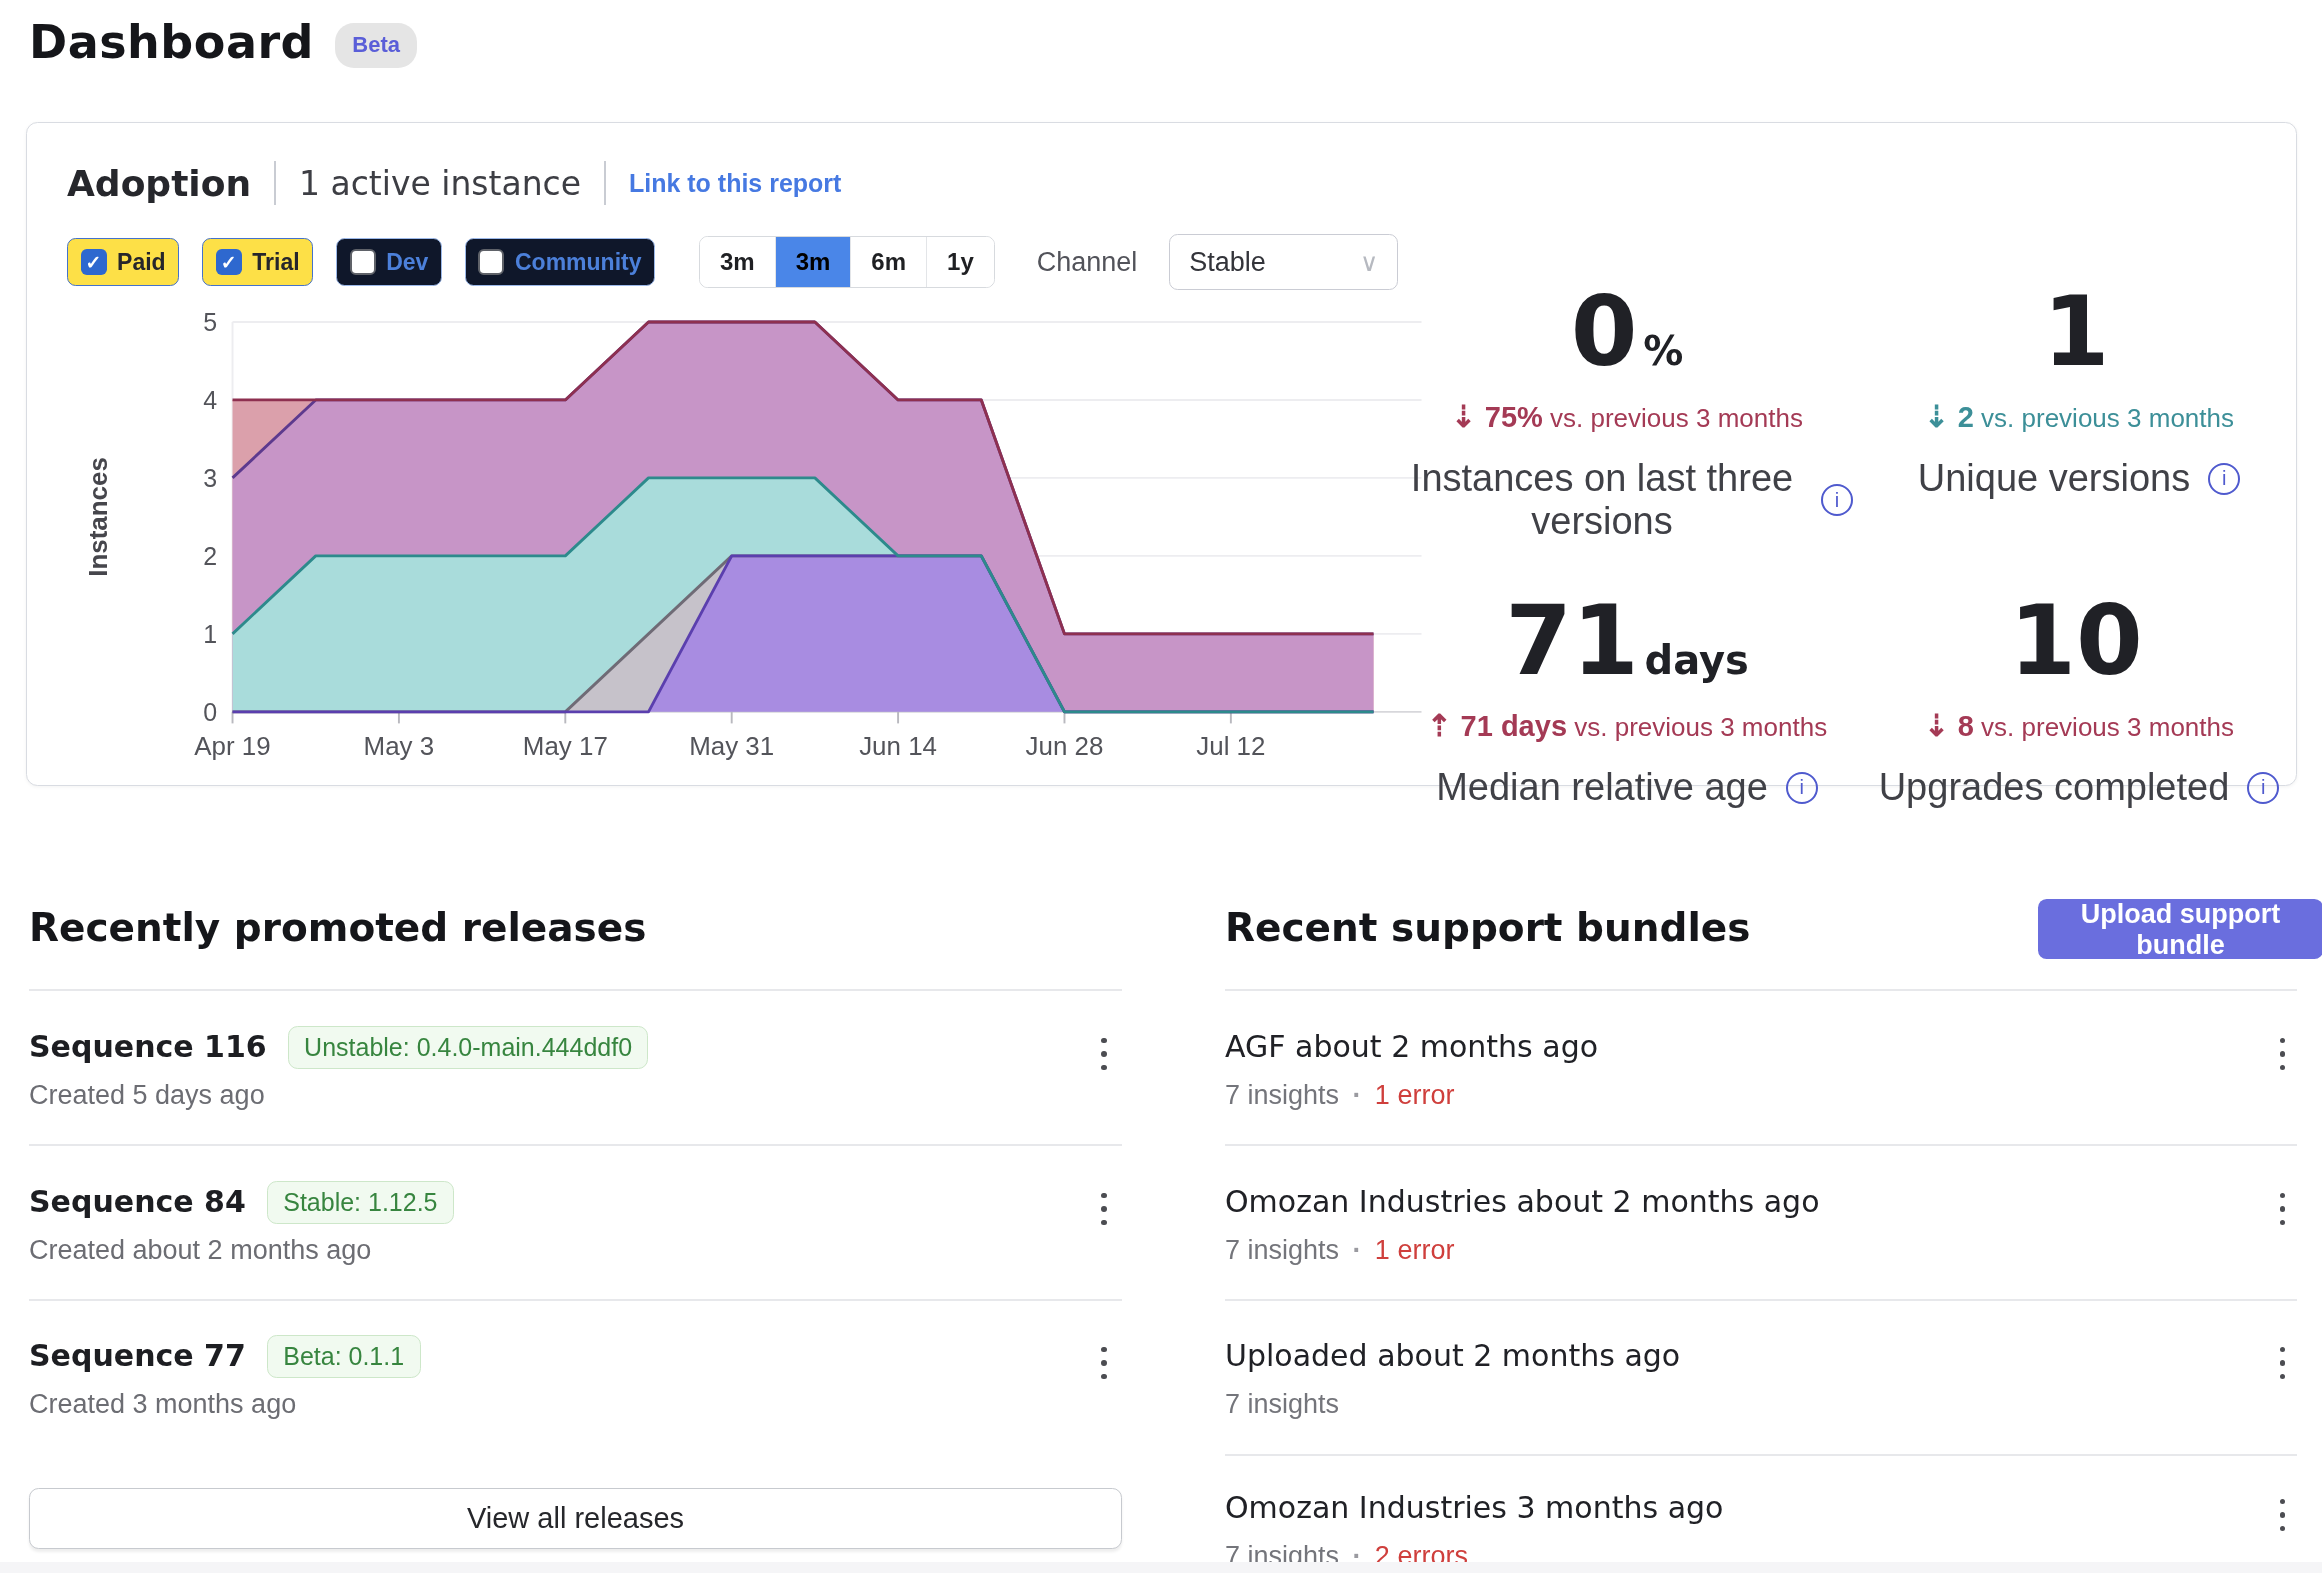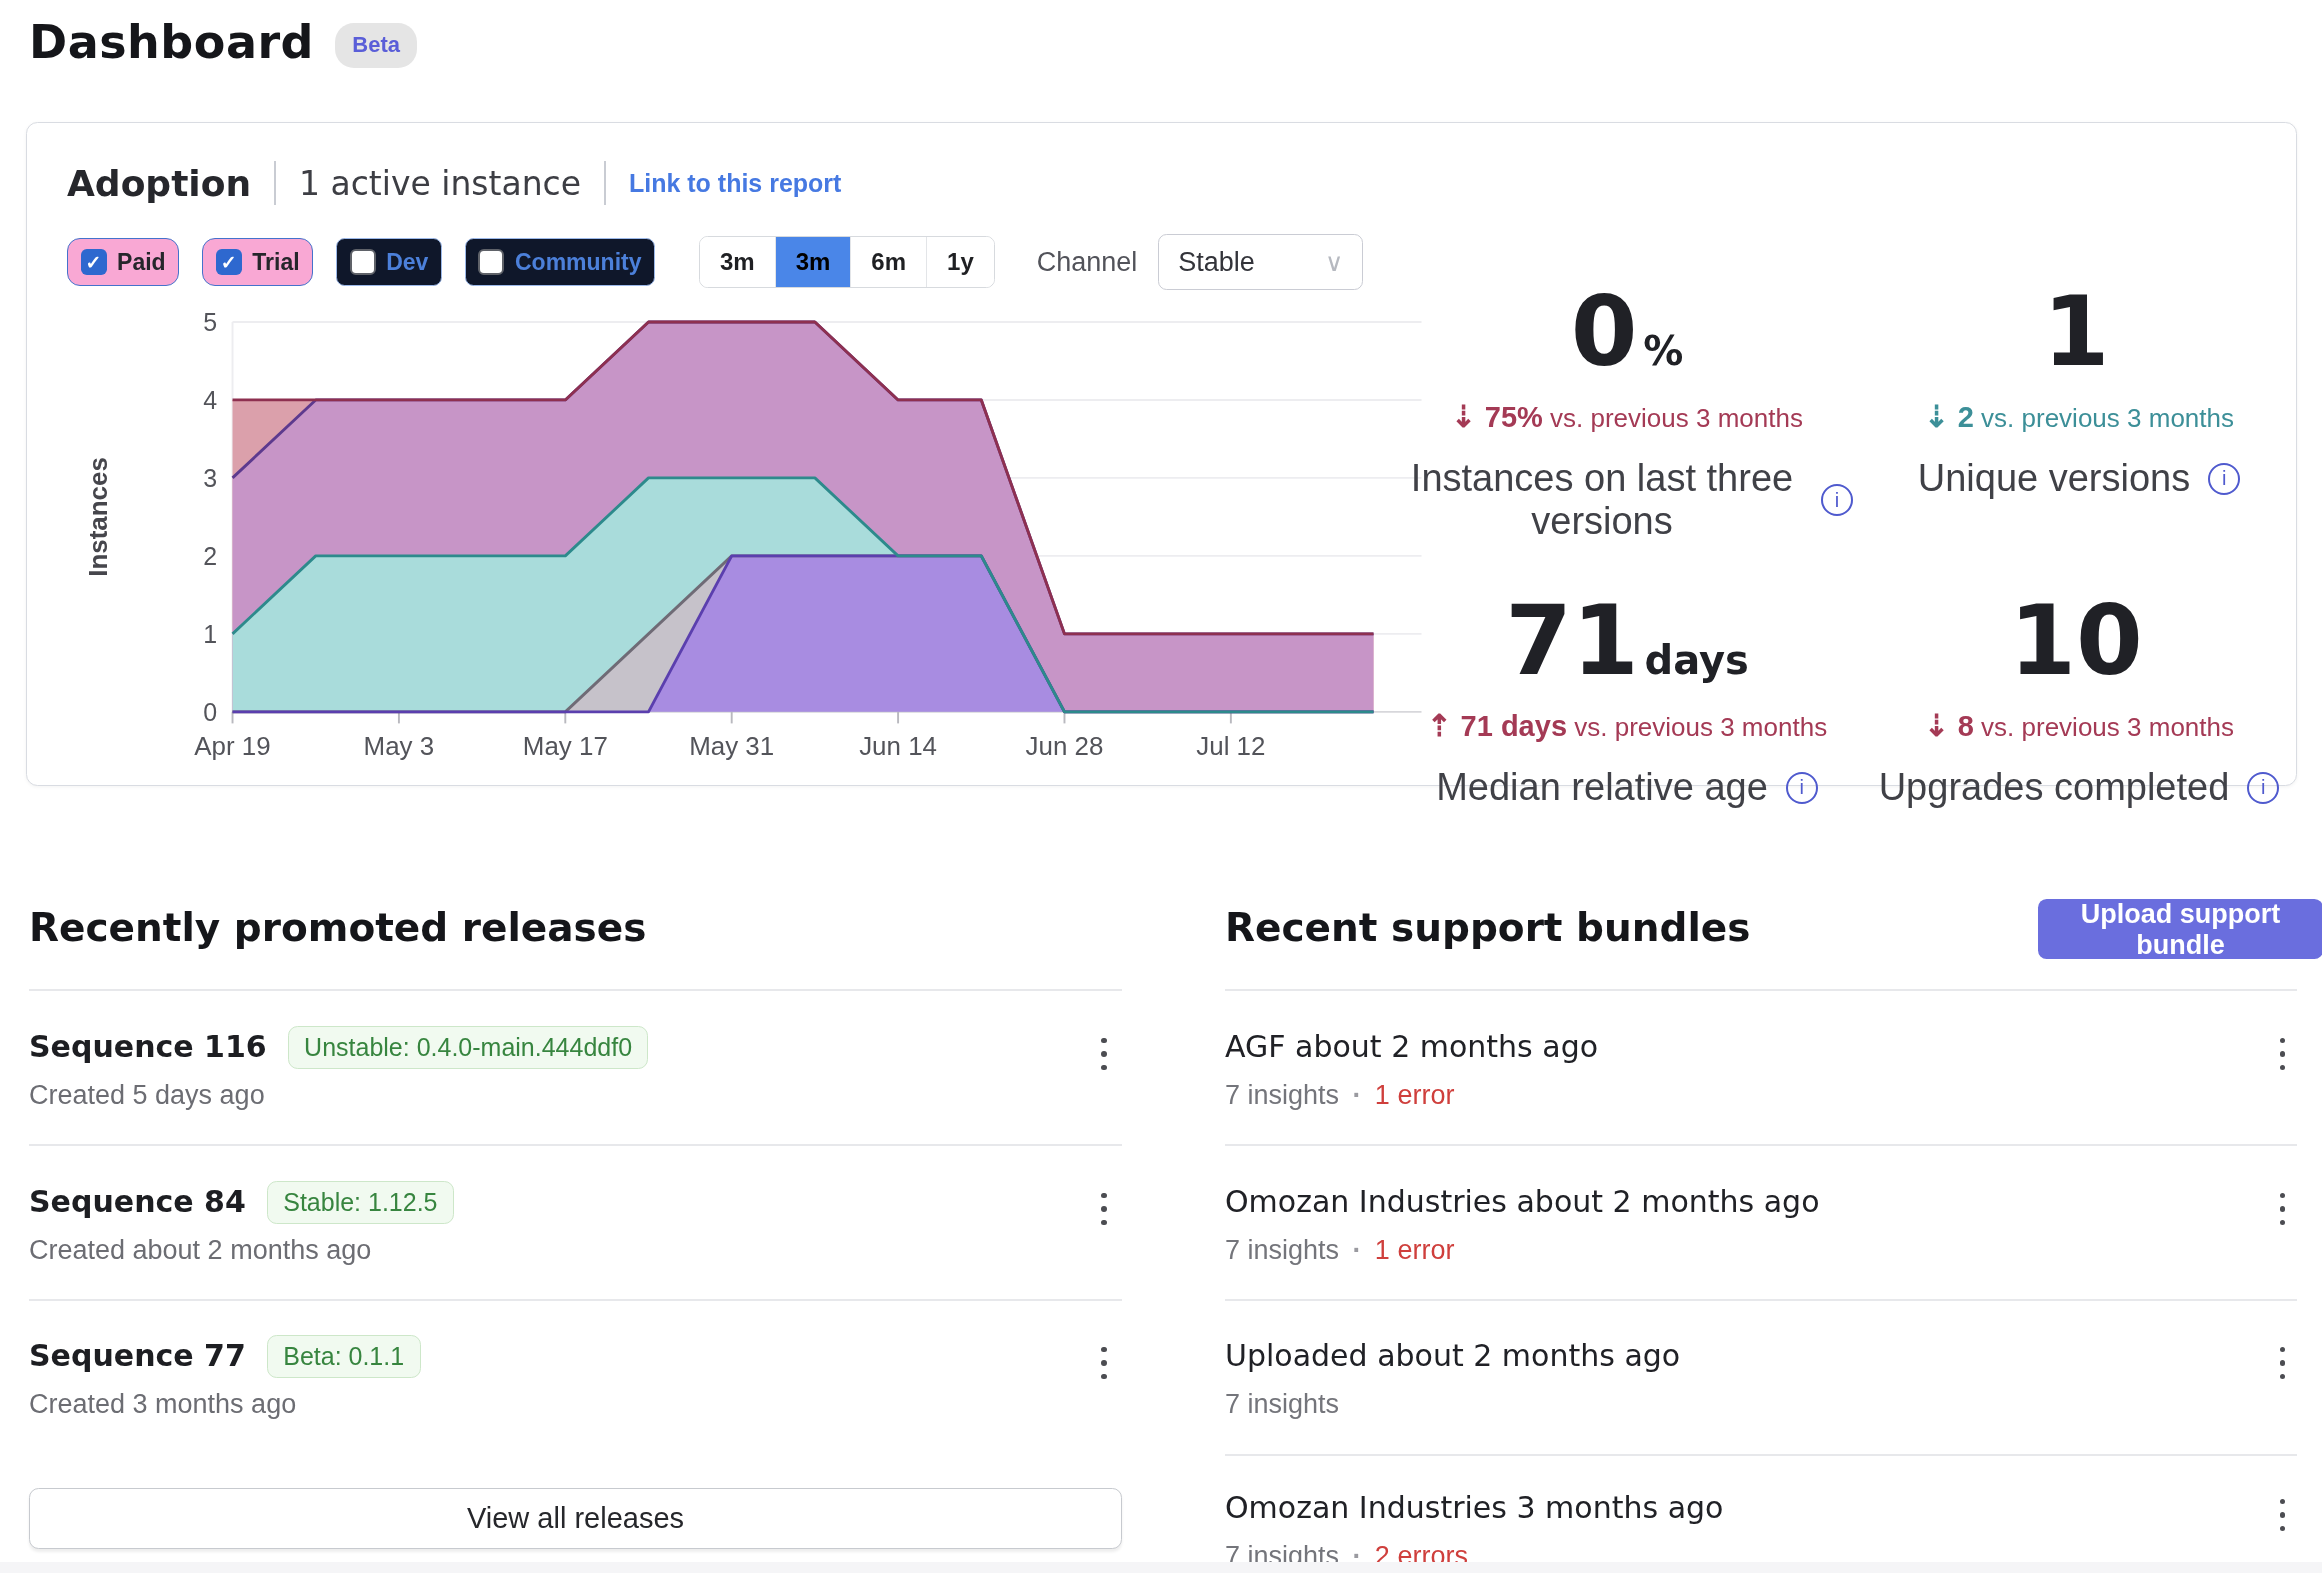--- a/index.html
+++ b/index.html
@@ -18,35 +18,35 @@
   .card-header { position:absolute; left:40px; top:38px; display:flex; align-items:center; gap:23px; }
   .adoption-title { font-family:"DejaVu Sans", sans-serif; font-weight:700; font-size:36px; color:#26272c; }
   .vdiv { width:1.9px; height:44px; background:#c9ccd3; }
   .active-instances { font-family:"DejaVu Sans", sans-serif; font-size:33px; color:#3d3e44; }
   .report-link { font-size:25px; font-weight:700; color:#4679e2; cursor:pointer; }
 
   
   .filters { position:absolute; left:40px; top:111px; display:flex; align-items:center; }
   .chip { display:flex; align-items:center; gap:10.6px; border-radius:8.6px; padding:9.6px 12.5px; font-size:23px; font-weight:700;
           margin-right:23px; border:1.9px solid; cursor:pointer; }
-  .chip.checked { background:#f9a8d4; border-color:#4472cc; color:#26262b;border-radius:13px; }
+  .chip.checked { background:#fde047; border-color:#4472cc; color:#26262b; }
   .chip.unchecked { background:#0f172a; border-color:#9cb9ea; color:#4c80da; }
   .checkbox { width:26px; height:26px; border-radius:5.8px; display:inline-flex; align-items:center; justify-content:center; }
   .checkbox.on { background:#2e68cf; }
   .checkbox.on::after { content:"✓"; color:#fff; font-size:19px; font-weight:700; }
   .checkbox.off { background:#fff; border:2.9px solid #5f6269; }
 
   .range-group { display:flex; border:1.9px solid #d7dade; border-radius:8.6px; overflow:hidden; background:#fff; margin-left:21px; }
   .range-btn { padding:10.6px 20px; font-size:24px; font-weight:700; color:#1f2023; background:#fff; border-right:1.9px solid #e3e5e8; cursor:pointer; }
   .range-btn:last-child { border-right:none; }
   .range-btn.selected { background:#4a86e8; color:#000000; }
 
   .channel-label { font-size:27px; color:#52535a; margin-left:42px; margin-right:21px; }
-  .channel-select { width:205px; height:56px; border:1.9px solid #caccd4; border-radius:8.6px; background:#fff;
-                    display:flex; align-items:center; justify-content:space-between; padding:0 19px; font-size:27px; color:#33343a; cursor:pointer; }
+  .channel-select { width:229px; height:56px; border:1.9px solid #caccd4; border-radius:8.6px; background:#fff;
+                    display:flex; align-items:center; justify-content:space-between; padding:0 19px; font-size:27px; color:#33343a; cursor:pointer;margin-left:11px; }
   .chevron-down { color:#b6b9c0; font-size:25px; }
 
   
   #chart-svg { position:absolute; left:0; top:0; }
   #chart-svg text { font-family:"Liberation Sans", sans-serif; }
 
   
   .stats { position:absolute; left:1374px; top:161px; width:903px; display:grid; grid-template-columns:452px 452px; row-gap:50px; }
   .stat { text-align:center; }
   .stat-value-line { line-height:1; color:#202126; }

